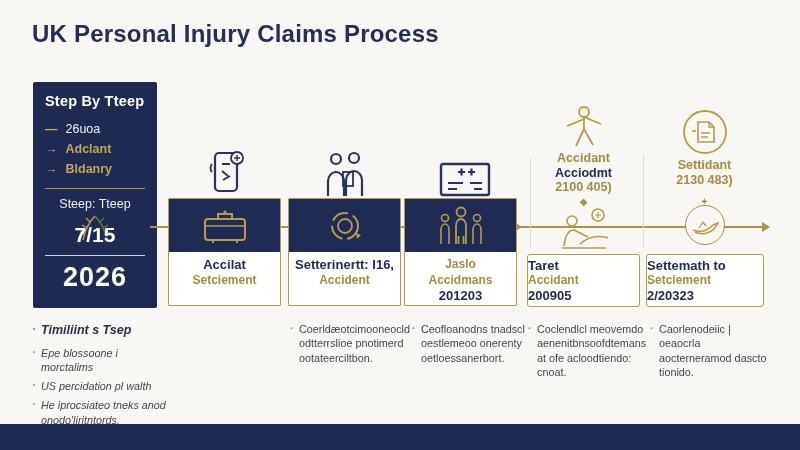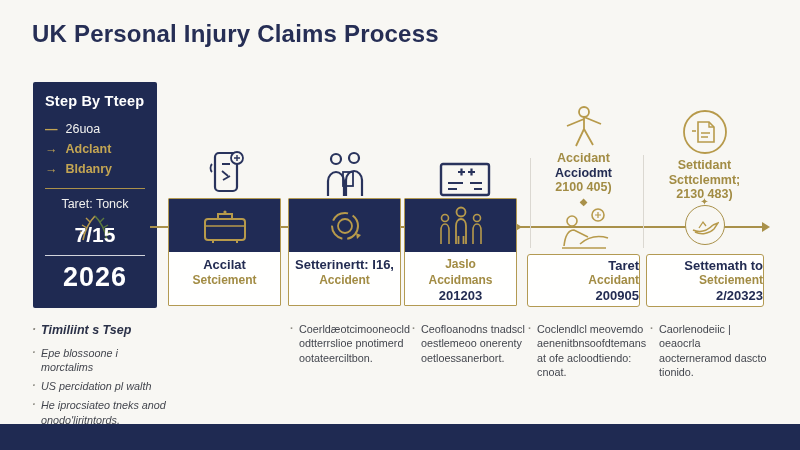--- a/index.html
+++ b/index.html
@@ -61,21 +61,21 @@
   .diamond{position:absolute;width:113px;text-align:center;color:#a9914a;font-size:10px;z-index:2;}
   .dm4{left:527px;top:196px;} .dm5{left:648px;top:196px;}
   .mid-icon4{position:absolute;left:527px;top:206px;width:113px;text-align:center;z-index:2;}
   .dove-circle{
     position:absolute;left:685px;top:205px;width:40px;height:40px;border-radius:50%;
     background:#f8f7f3;border:1.5px solid #a9914a;box-sizing:border-box;z-index:2;
     display:flex;align-items:center;justify-content:center;
   }
   .ms-box{
     position:absolute;top:254px;height:53px;background:#fffffe;border:1.5px solid #b39a52;
-    border-radius:3px;box-sizing:border-box;text-align:right;padding-top:3px;line-height:15px;z-index:2;
+    border-radius:3px;box-sizing:border-box;text-align:left;padding-top:3px;line-height:15px;z-index:2;
   }
   .box4{left:527px;width:113px;} .box5{left:646px;width:118px;}
   
   .note-col{position:absolute;top:322px;}
   .nc1{left:32px;width:138px;font-style:italic;} .nc2{left:166px;width:122px;} .nc3{left:290px;width:118px;}
   .nc4{left:412px;width:118px;} .nc5{left:528px;width:122px;} .nc6{left:650px;width:122px;}
   .note-item{
     position:relative;font-size:10.8px;line-height:1.32;color:#43464e;
     margin-bottom:5px;padding-left:9px;
   }
@@ -100,21 +100,21 @@
     </div>
     <div class="sb-item">
       <span class="marker">→</span>
       <span class="lbl-gold">Adclant</span>
     </div>
     <div class="sb-item">
       <span class="marker">→</span>
       <span class="lbl-gold">Bldanry</span>
     </div>
     <div class="sb-div-gold"></div>
-    <div class="sb-tracker-label">Taret: Tonck</div>
+    <div class="sb-tracker-label">Steep: Tteep</div>
     <div class="sb-tracker">
       <svg width="40" height="30" viewBox="0 0 40 30" fill="none">
         <path d="M8 28C10 18 14 10 20 4" stroke="#b79a4b" stroke-width="1.6"></path>
         <path d="M10 22l-5-2M12 16l-5-3M15 10l-4-4" stroke="#b79a4b" stroke-width="1.4"></path>
         <path d="M32 28C30 18 26 10 20 4" stroke="#5c7a3f" stroke-width="1.6"></path>
         <path d="M30 22l5-2M28 16l5-3M25 10l4-4" stroke="#5c7a3f" stroke-width="1.4"></path>
       </svg>
       <div class="sb-tracker-value">7/15</div>
     </div>
     <div class="sb-div-light"></div>
@@ -232,21 +232,20 @@
   <div class="ms ms-icon5">
     <svg width="46" height="46" viewBox="0 0 46 46" fill="none">
       <circle cx="23" cy="23" r="21" stroke="#b79a4b" stroke-width="1.8"></circle>
       <path d="M16 13h11l5 5v15H16z" stroke="#b79a4b" stroke-width="1.6"></path>
       <path d="M27 13v5h5M19 24h9M19 28h7" stroke="#b79a4b" stroke-width="1.4"></path>
       <path d="M10 22h4" stroke="#b79a4b" stroke-width="1.6"></path>
     </svg>
   </div>
   <div class="ms ms-text5">
     <div class="g">Settidant</div>
-    <div class="g">Scttclemmt;</div>
     <div class="g">2130 483)</div>
   </div>
   <div class="diamond dm5">✦</div>
   <div class="dove-circle">
     <svg width="28" height="22" viewBox="0 0 28 22" fill="none">
       <path d="M2 16c7 3 14 1 20-5" stroke="#b79a4b" stroke-width="1.6"></path>
       <path d="M22 11l5-2-4 6c-5 5-13 6-19 3" stroke="#b79a4b" stroke-width="1.4"></path>
       <path d="M8 14l4-6 3 4" stroke="#b79a4b" stroke-width="1.3"></path>
     </svg>
   </div>

